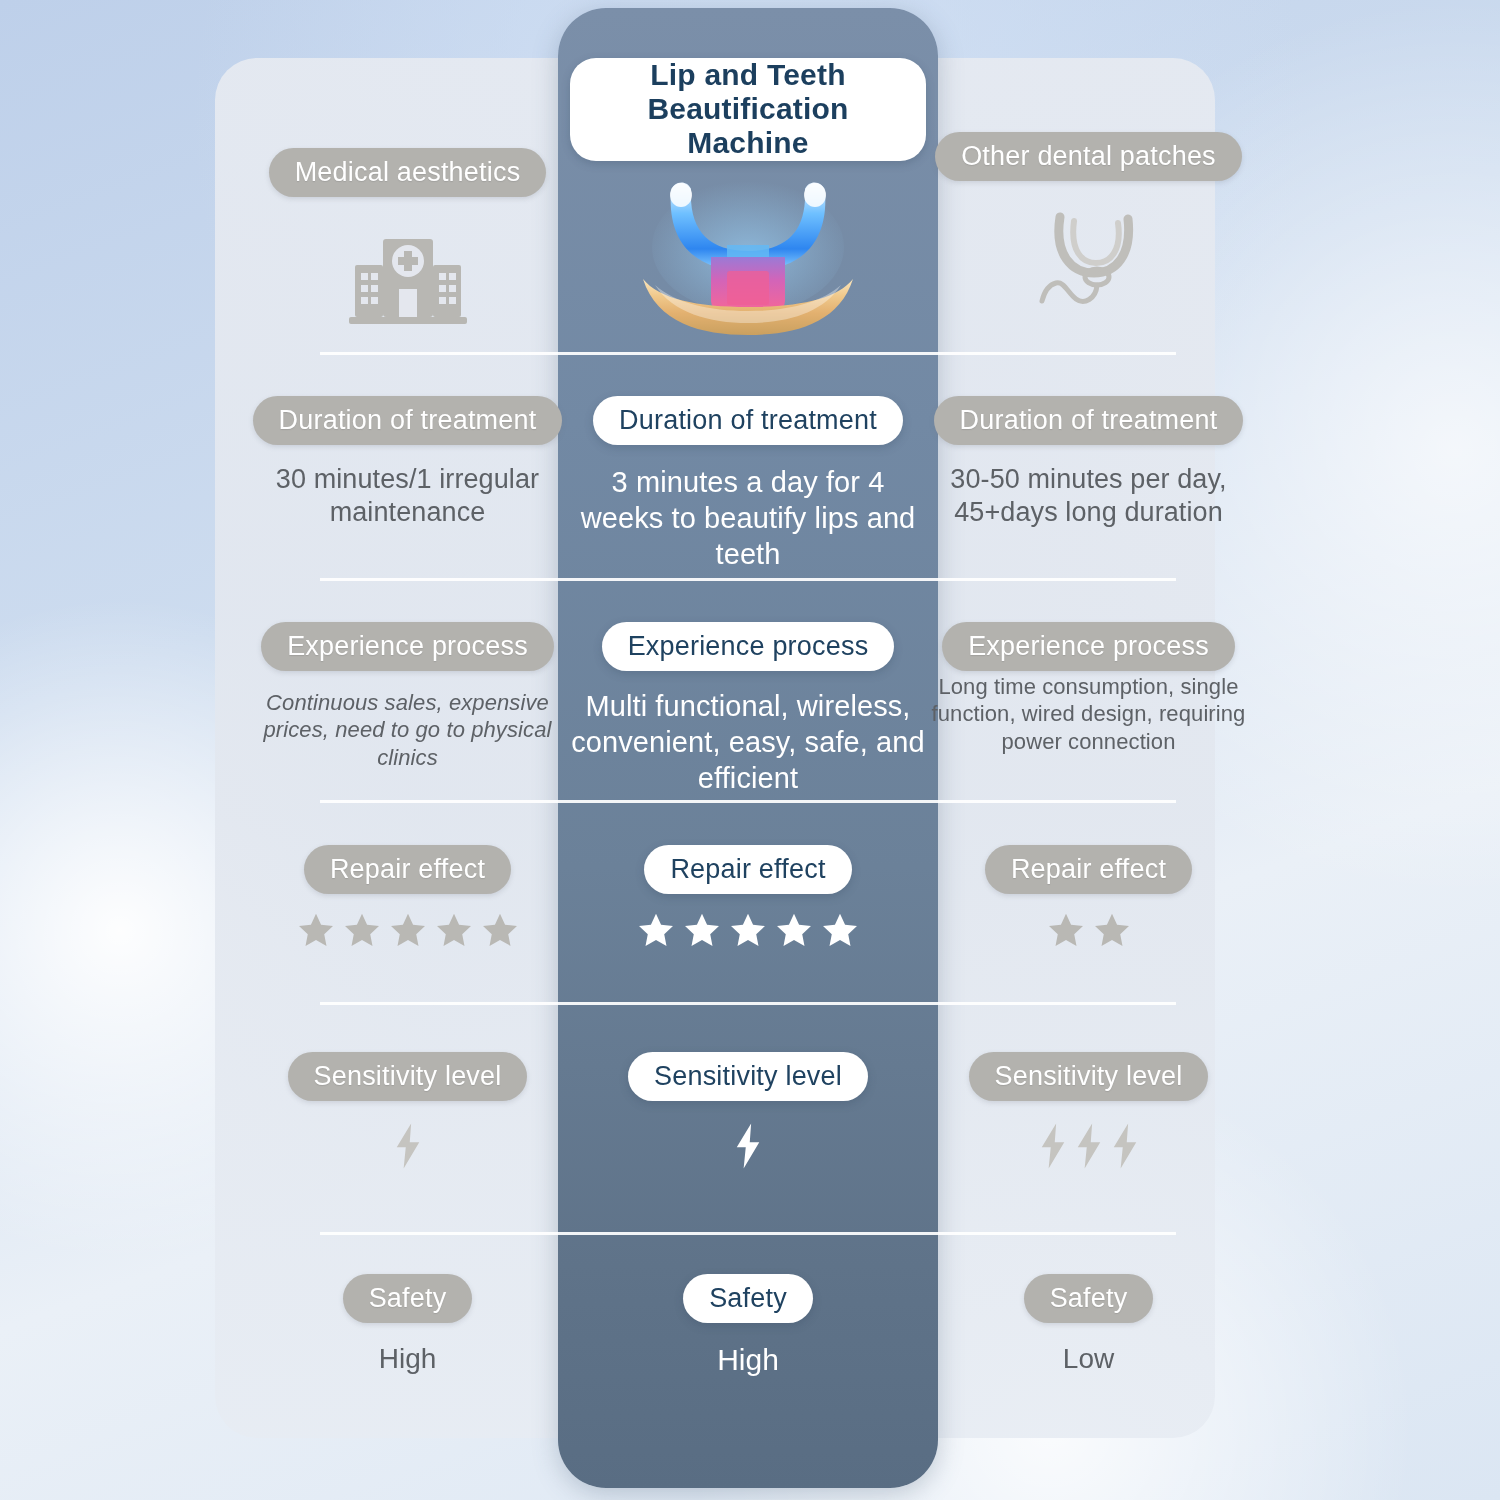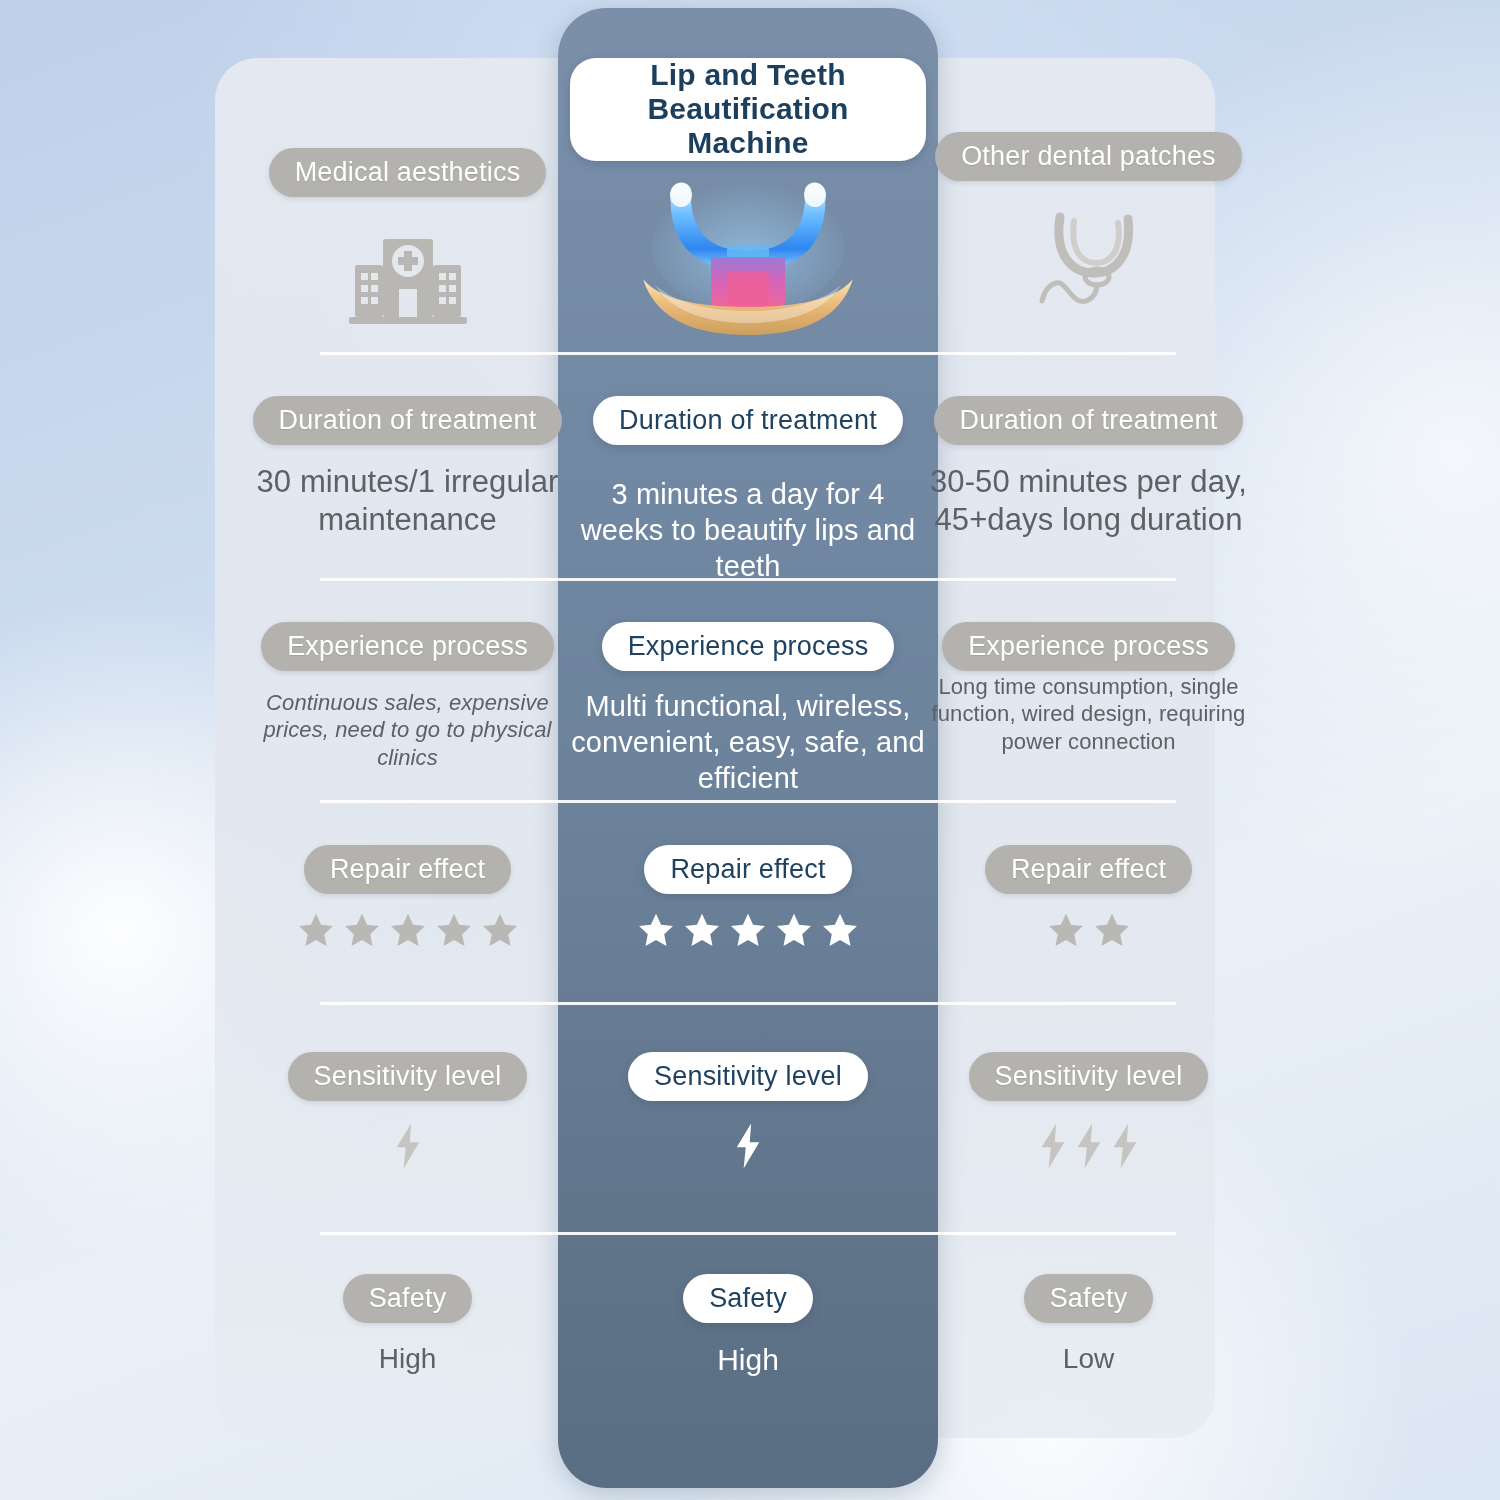--- a/index.html
+++ b/index.html
@@ -61,21 +61,21 @@
   .pill.white{
     background:#ffffff;color:#1f4260;
     box-shadow:0 3px 9px rgba(50,70,95,0.25);
   }
   .pill.title{
     font-size:30px;font-weight:bold;padding:0 26px;border-radius:26px;
     color:#1c3f5e;
   }
 
   
-  .desc{font-size:31px;line-height:1.22;color:#5d6166;letter-spacing:.1px;}
+  .desc{font-size:27px;line-height:1.22;color:#5d6166;letter-spacing:.1px;}
   .desc.small{font-size:22px;line-height:1.26;}
   .desc.onblue{color:#ffffff;}
   .desc.big{font-size:29px;line-height:1.24;}
   .val{font-size:28px;color:#5d6166;}
   .val.onblue{color:#ffffff;font-size:30px;}
 
   
   .icon-wrap{display:flex;justify-content:center;align-items:center;}
   .stars{display:flex;justify-content:center;gap:4px;}
   .star{width:42px;height:42px;display:block;}
@@ -234,21 +234,21 @@
 
               <path d="M20 104 C34 148 78 160 125 160 C172 160 216 148 230 104 C214 124 176 132 125 132 C74 132 36 124 20 104 Z" fill="url(#gGold)"></path>
               <path d="M32 110 C50 138 86 148 125 148 C164 148 200 138 218 110 C198 128 164 136 125 136 C86 136 52 128 32 110 Z" fill="#ffffff" opacity="0.35"></path>
             </svg>
           </div>
         </div>
       </div>
 
       <div class="cell" style="top:396px;">
         <span class="pill white">Duration of treatment</span>
-        <div class="desc big onblue" style="margin-top:32px;">3 minutes a day for 4 weeks to beautify lips and teeth</div>
+        <div class="desc big onblue" style="margin-top:20px;">3 minutes a day for 4 weeks to beautify lips and teeth</div>
       </div>
 
       <div class="cell" style="top:622px;">
         <span class="pill white">Experience process</span>
         <div class="desc big onblue" style="margin-top:18px;">Multi functional, wireless, convenient, easy, safe, and efficient</div>
       </div>
 
       <div class="cell" style="top:845px;">
         <span class="pill white">Repair effect</span>
         <div class="stars" id="stars-center" style="margin-top:16px;">

